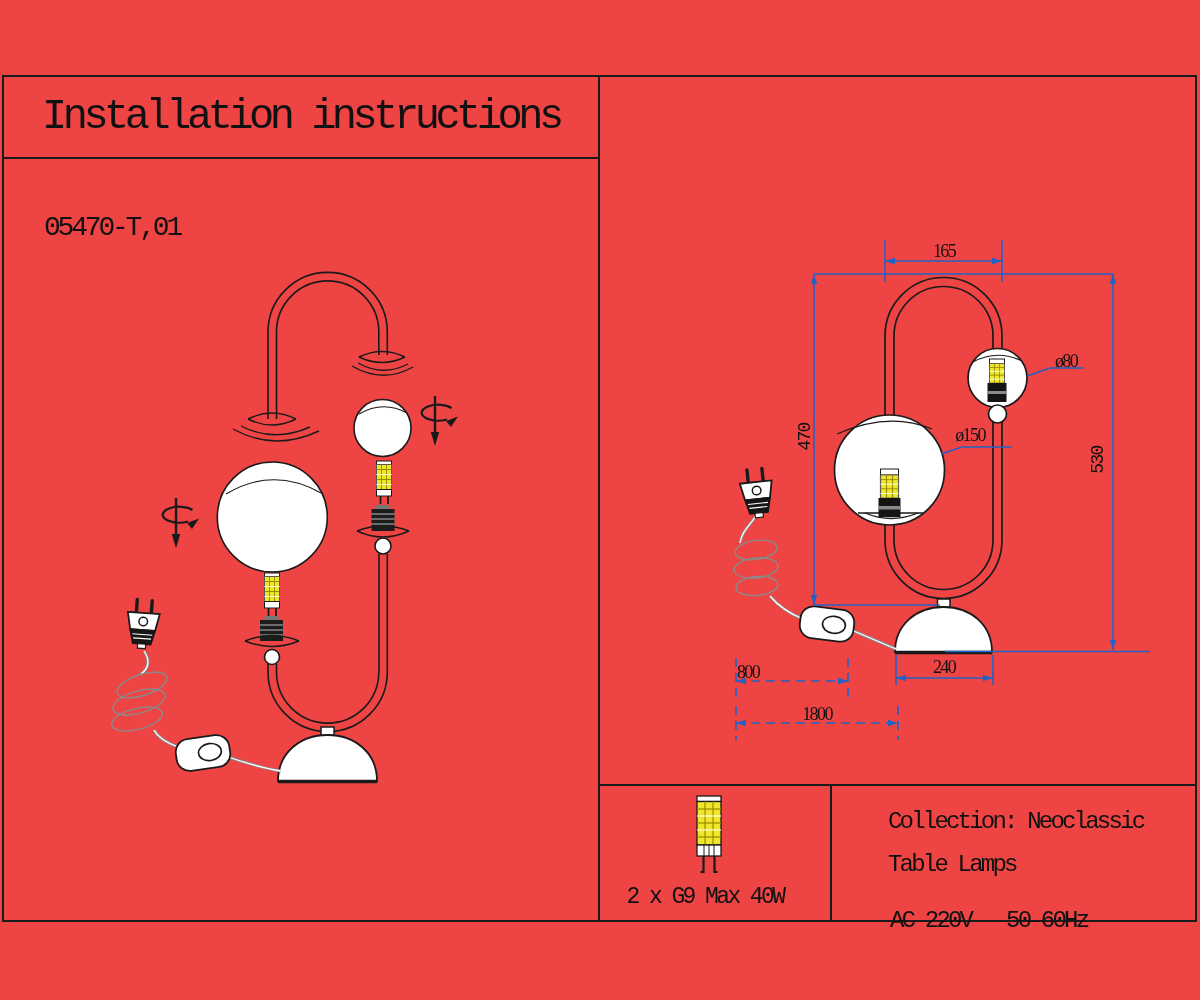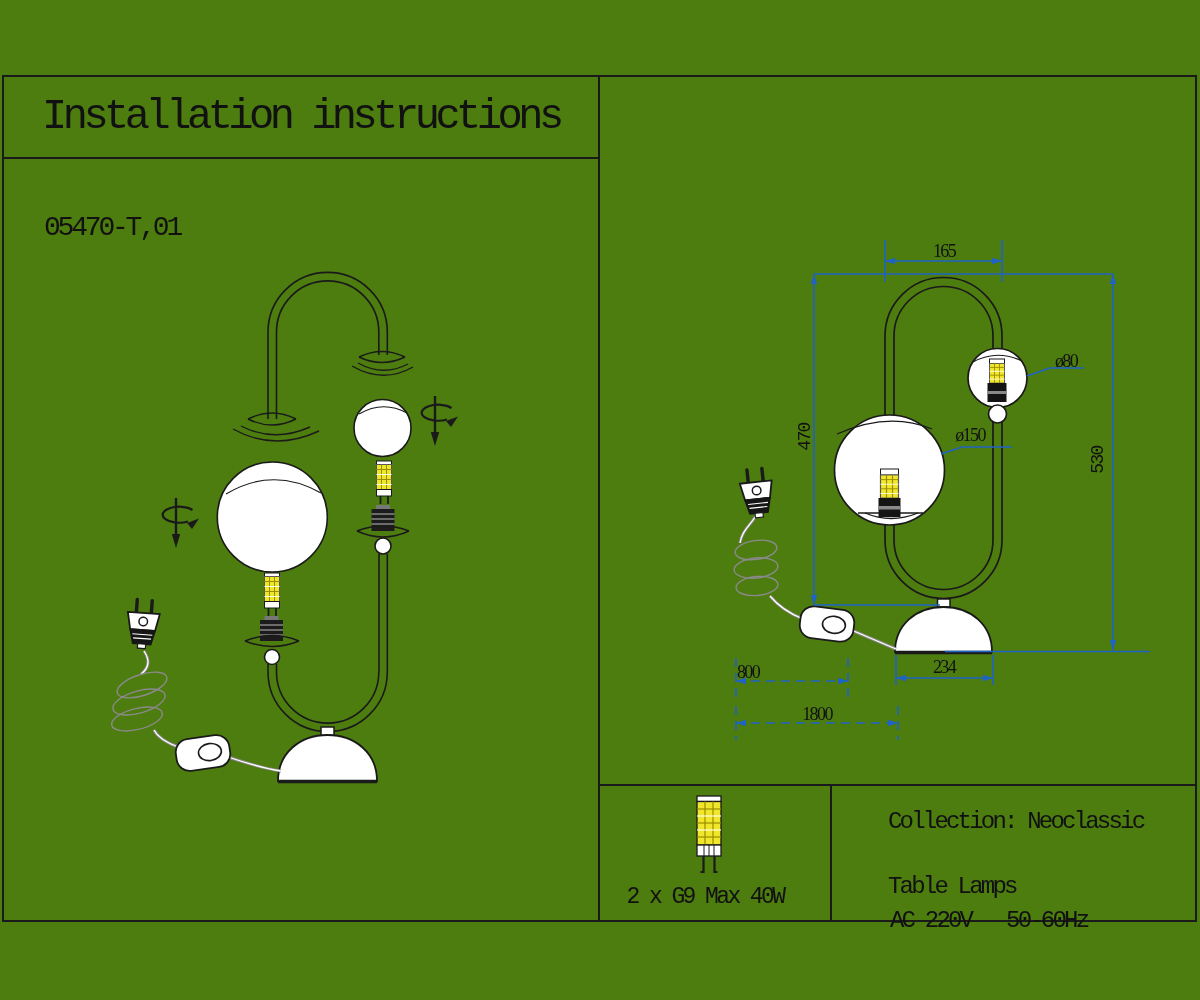--- a/index.html
+++ b/index.html
@@ -1,16 +1,16 @@
 <!DOCTYPE html>
 <html><head>
 <meta charset="utf-8">
 <style>
   html,body{margin:0;padding:0;background:#fff;}
-  .page{position:relative;width:1200px;height:1000px;background:#4d7c0f;overflow:hidden;
+  .page{position:relative;width:1200px;height:1000px;background:#ef4444;overflow:hidden;
         font-family:"Liberation Mono","DejaVu Sans Mono",monospace;color:#111;}
   .ln{position:absolute;background:#1a1a1a;}
   .txt{position:absolute;white-space:pre;color:#111;}
   .title{left:2px;top:75px;width:596px;height:83px;display:flex;align-items:center;
          padding-left:40px;font-size:42px;letter-spacing:-4.5px;}
   .model{left:44px;top:212px;font-size:28px;letter-spacing:-3.2px;}
   .spec-bulb{left:599px;top:884px;width:212px;text-align:center;font-size:23px;letter-spacing:-2.6px;}
   .spec-line{font-size:24px;letter-spacing:-2.8px;text-align:center;}
   .dim{font-size:18px;letter-spacing:-1.6px;transform:translateX(-50%);font-family:Liberation Serif, serif;}
   .dimv{font-size:18px;letter-spacing:-1.6px;transform:translate(-50%,-50%) rotate(-90deg);}
@@ -28,29 +28,29 @@
   <div class="ln" style="left:598px;top:75px;width:2px;height:847px;"></div>
   <div class="ln" style="left:2px;top:157px;width:598px;height:2px;"></div>
   <div class="ln" style="left:598px;top:784px;width:599px;height:2px;"></div>
   <div class="ln" style="left:830px;top:784px;width:2px;height:138px;"></div>
 
   <div class="txt title">Installation instructions</div>
   <div class="txt model">05470-T,01</div>
 
   <div class="txt spec-bulb">2 x G9 Max 40W</div>
   <div class="txt spec-line" style="left:888px;top:808px;">Collection: Neoclassic</div>
-  <div class="txt spec-line" style="left:888px;top:873px;">Table Lamps</div>
+  <div class="txt spec-line" style="left:888px;top:851px;">Table Lamps</div>
   <div class="txt spec-line" style="left:890px;top:893px;margin-top:14px;">AC 220V   50-60Hz</div>
 
   <div class="txt dim" style="left:944px;top:241px;">165</div>
   <div class="txt dimv" style="left:805px;top:437px;">470</div>
   <div class="txt dimv" style="left:1098px;top:460px;">530</div>
   <div class="txt dim" style="left:1066px;top:351px;">ø80</div>
   <div class="txt dim" style="left:970px;top:425px;">ø150</div>
-  <div class="txt dim" style="left:944px;top:657px;">234</div>
+  <div class="txt dim" style="left:944px;top:657px;">240</div>
   <div class="txt dim" style="left:748px;top:662px;">800</div>
   <div class="txt dim" style="left:817px;top:704px;">1800</div>
 
   <svg width="1200" height="1000" viewBox="0 0 1200 1000">
     <defs>
       <g id="g9y">
         <rect x="0" y="0" width="15" height="25" fill="#f0e72c" stroke="#555" stroke-width="1"></rect>
         <line x1="5" y1="0" x2="5" y2="25" stroke="#9a8c00" stroke-width="1"></line>
         <line x1="10" y1="0" x2="10" y2="25" stroke="#9a8c00" stroke-width="1"></line>
         <line x1="0" y1="5" x2="15" y2="5" stroke="#9a8c00" stroke-width="1"></line>

